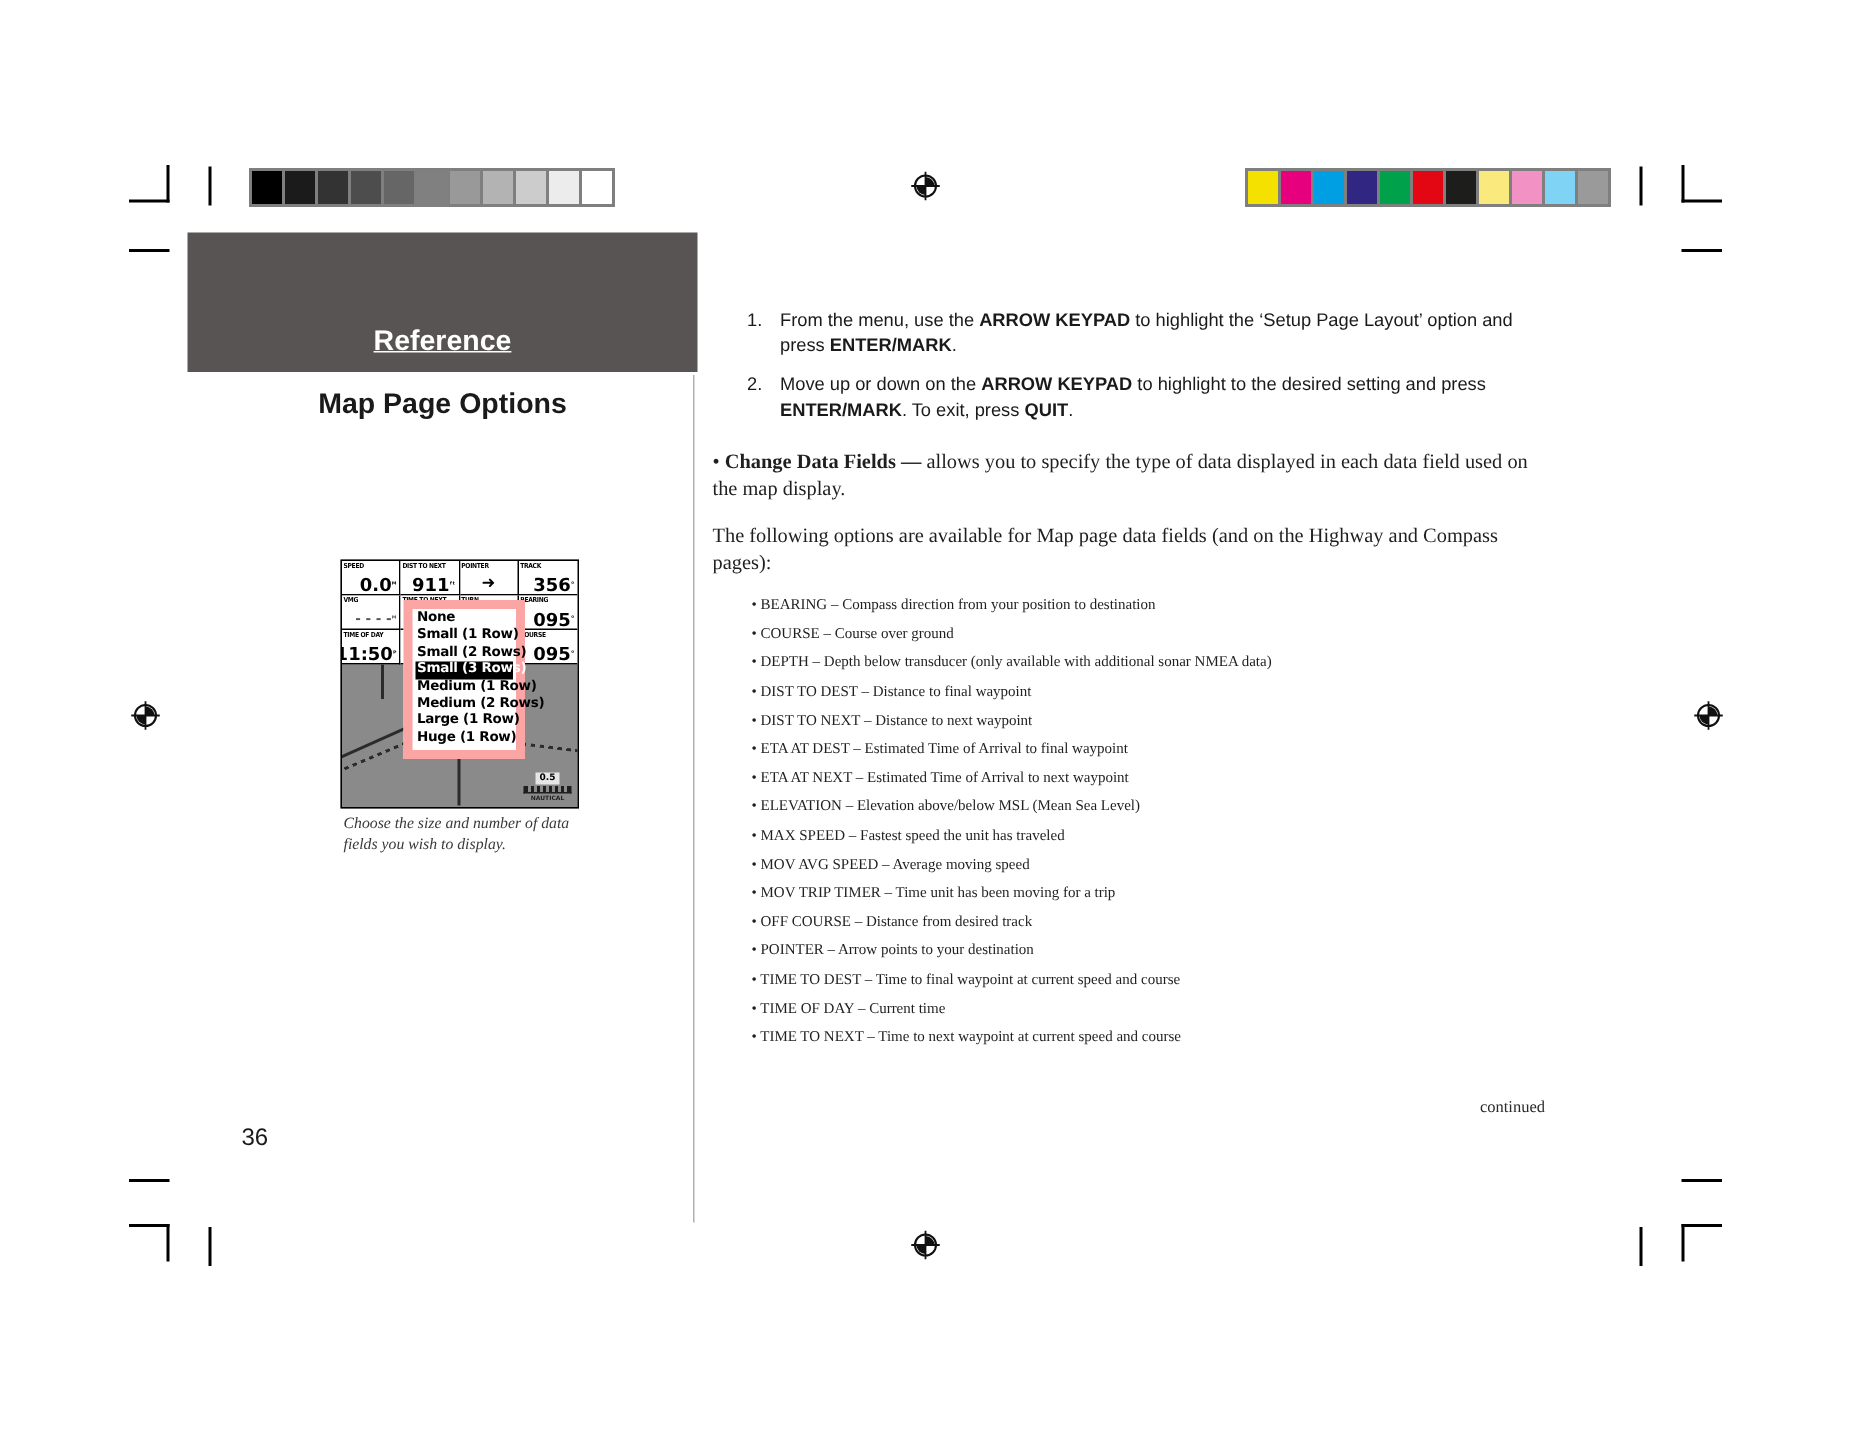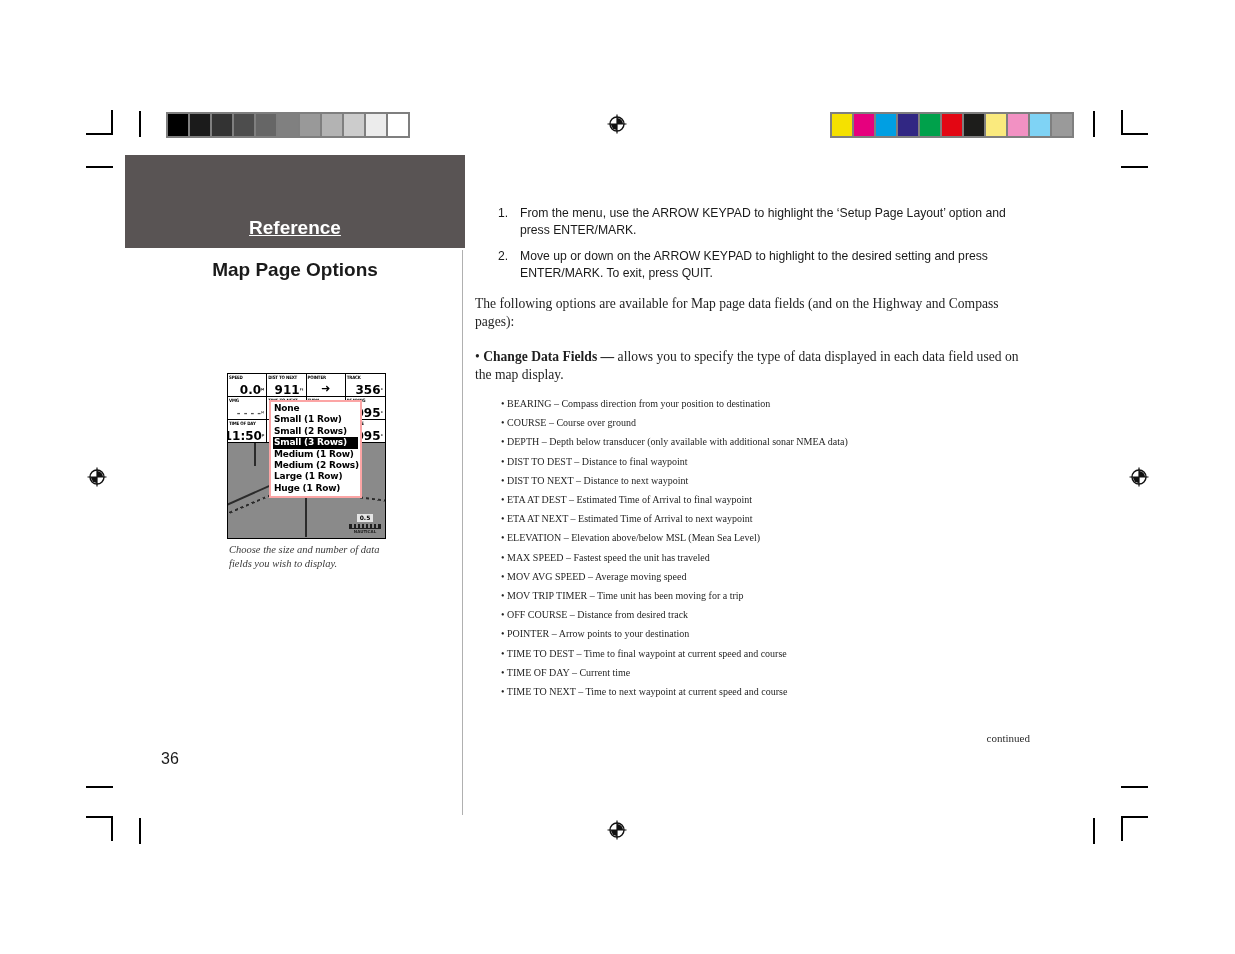--- a/index.html
+++ b/index.html
@@ -141,23 +141,23 @@
     transform: translateX(-50%);
     bottom: 1px;
     font-size: 11px;
   }
   .gps-field .fv.dim { color: #555; font-size: 9px; }
 
   
   .gps-menu {
     position: absolute;
     left: 41px; top: 26px;
-    width: 93px;
+    width: 81px;
     background: #ffffff;
-    border: 2px solid #fca5a5;
+    border: 6px solid #fca5a5;
     padding: 1px 2px 2px 2px;
     box-sizing: border-box;
   }
   .gps-menu .mi {
     font-family: "DejaVu Sans", sans-serif;
     font-weight: bold;
     font-size: 9px;
     line-height: 11.4px;
     color: #000;
     white-space: nowrap;
@@ -231,21 +231,21 @@
   }
   ol.steps li {
     position: relative;
     padding-left: 45px;
     margin-bottom: 9px;
   }
   ol.steps li .num {
     position: absolute;
     left: 23px; top: 0;
   }
-  b.kbd { font-weight: normal; text-align: center; }
+  b.kbd { font-weight: bold; text-align: center; }
 
   .para {
     font-family: "Liberation Serif", serif;
     font-size: 13.6px;
     line-height: 18px;
     color: #1f1f1f;
     margin: 17px 0 0 0;
   }
   .para.tight { margin-top: 13px; }
   .para b { font-family: "Liberation Serif", serif; font-weight: bold; }
@@ -448,25 +448,25 @@
 </div>
 
 <div class="fig-caption">Choose the size and number of data fields you wish to display.</div>
 
 <div class="body-col">
   <ol class="steps" id="steps-list">
       <li><span class="num">1.</span><span>From the menu, use the </span><b class="kbd">ARROW KEYPAD</b><span> to highlight the ‘Setup Page Layout’ option and press </span><b class="kbd">ENTER/MARK</b><span>.</span></li>
       <li><span class="num">2.</span><span>Move up or down on the </span><b class="kbd">ARROW KEYPAD</b><span> to highlight to the desired setting and press </span><b class="kbd">ENTER/MARK</b><span>. To exit, press </span><b class="kbd">QUIT</b><span>.</span></li>
     </ol>
 
-  <p class="para tight">The following options are available for Map page data fields (and on the Highway and Compass pages):</p>
-
   <p class="para">
     <span>• </span><b>Change Data Fields —</b><span> allows you to specify the type of data displayed in each data field used on the map display.</span>
   </p>
+
+  <p class="para tight">The following options are available for Map page data fields (and on the Highway and Compass pages):</p>
 
   <ul class="optlist" id="opt-list">
       <li>• BEARING – Compass direction from your position to destination</li>
       <li>• COURSE – Course over ground</li>
       <li>• DEPTH – Depth below transducer (only available with additional sonar NMEA data)</li>
       <li>• DIST TO DEST – Distance to final waypoint</li>
       <li>• DIST TO NEXT – Distance to next waypoint</li>
       <li>• ETA AT DEST – Estimated Time of Arrival to final waypoint</li>
       <li>• ETA AT NEXT – Estimated Time of Arrival to next waypoint</li>
       <li>• ELEVATION – Elevation above/below MSL (Mean Sea Level)</li>

